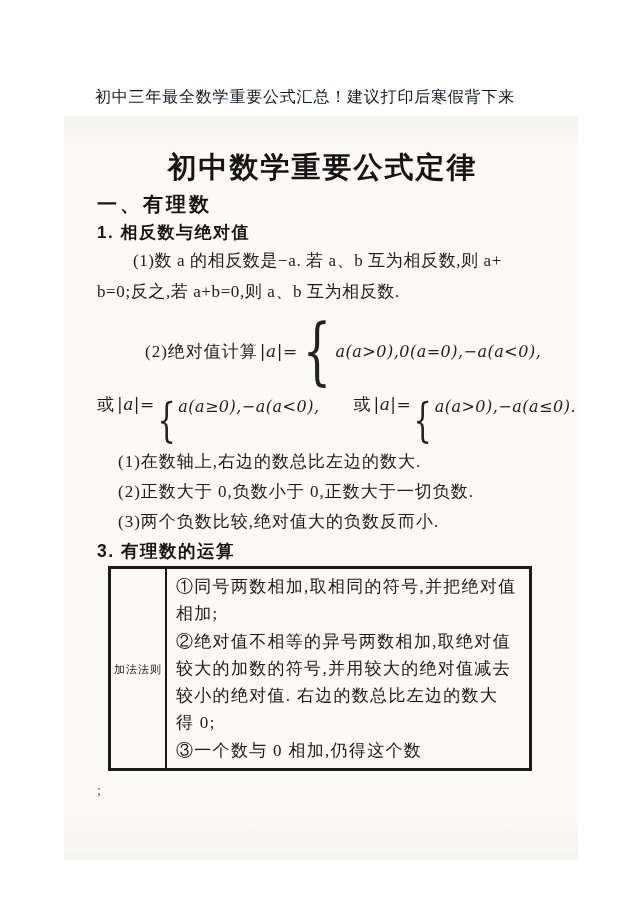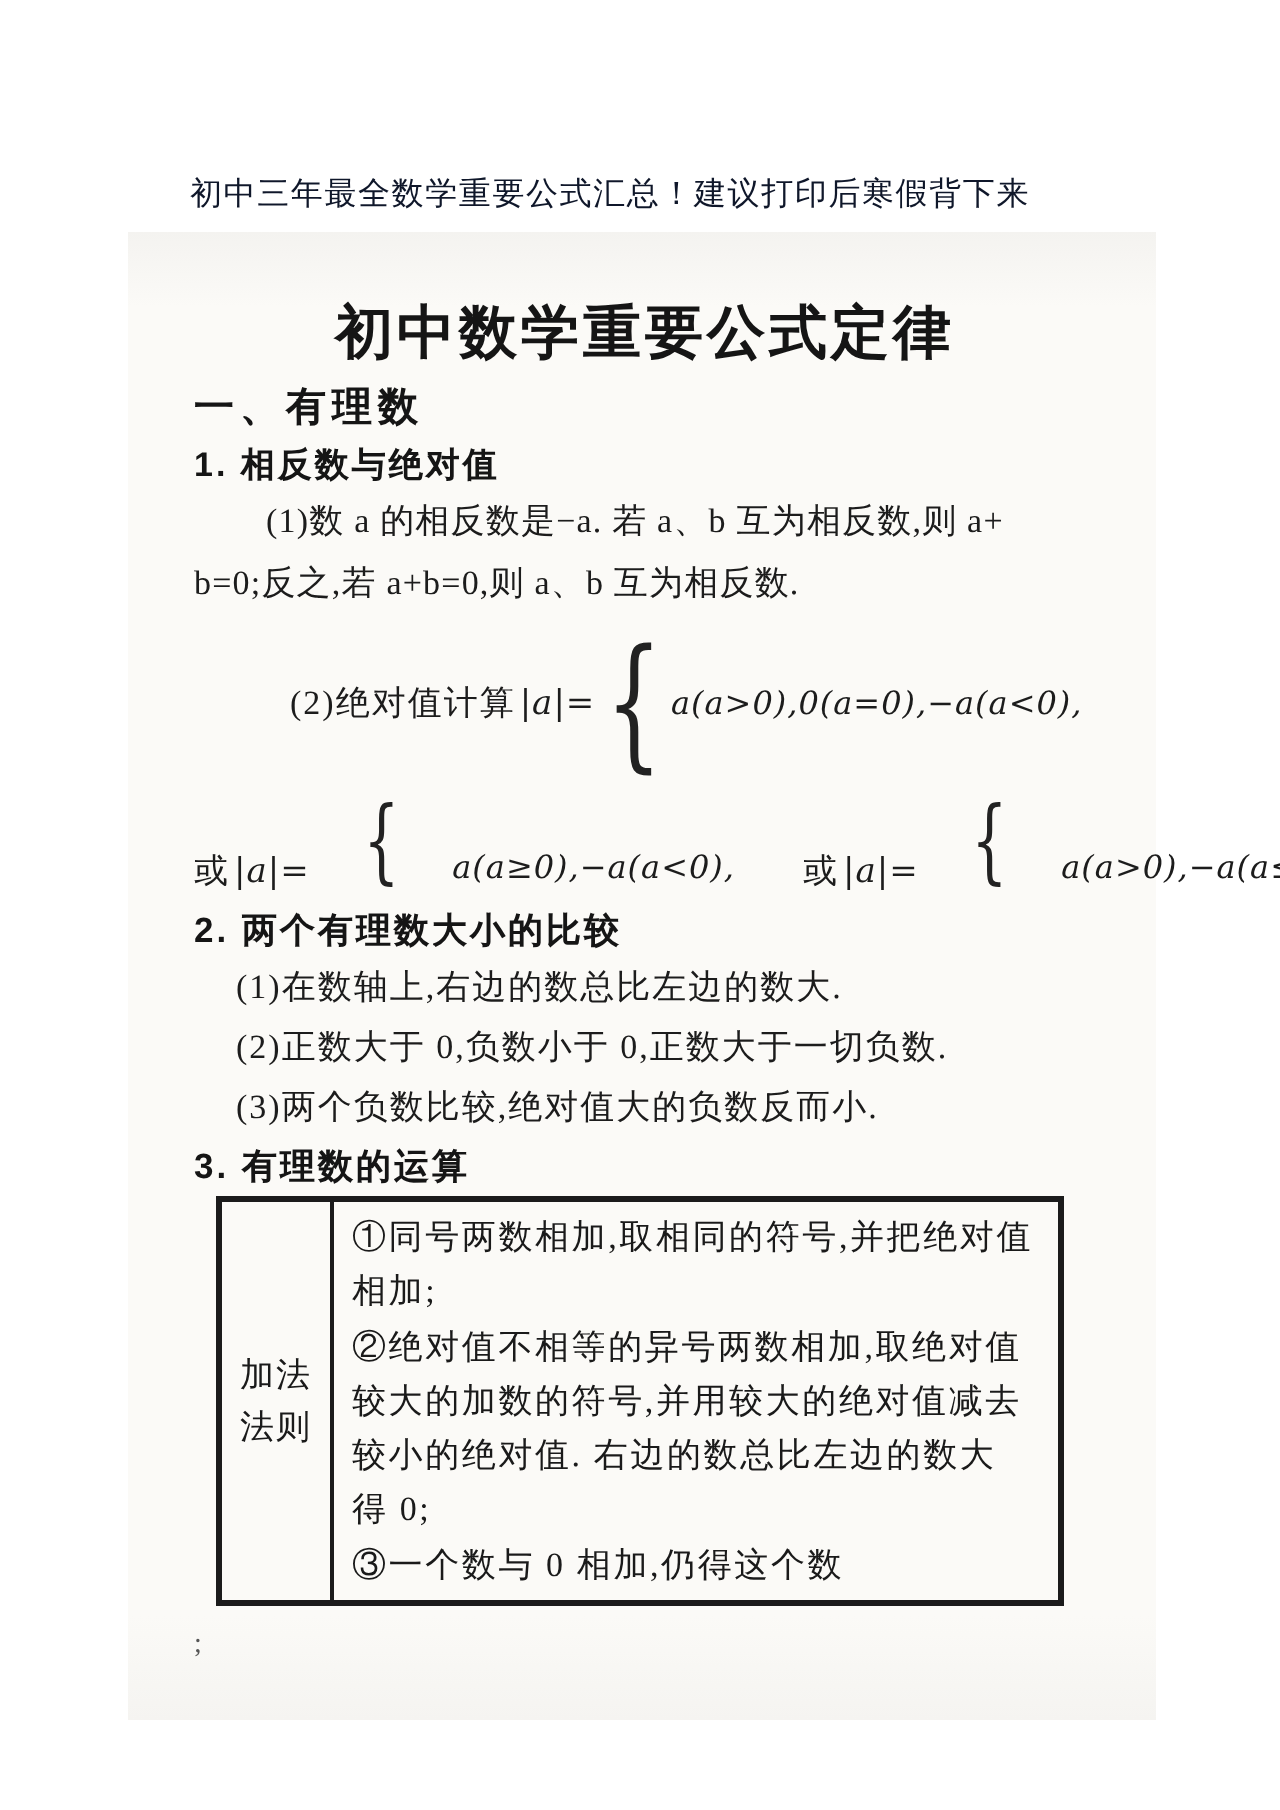--- a/index.html
+++ b/index.html
@@ -35,21 +35,21 @@
   .sec1 { margin-top:4px; font-size:20px; line-height:30px; letter-spacing:3px; }
   .sub1 { margin-top:1px; font-size:17px; line-height:26px; letter-spacing:1.5px; }
   .sub2 { margin-top:4px; font-size:17.5px; line-height:28px; letter-spacing:1.5px; }
   .sub3 { margin-top:1px; font-size:17.5px; line-height:26px; letter-spacing:1.5px; }
   .p-line { font-size:17px; line-height:30.5px; letter-spacing:0.6px; }
   .indent1 { text-indent:36px; }
   .item-line { font-size:17px; line-height:30px; letter-spacing:1px; padding-left:21px; }
   .formula-row { display:flex; align-items:center; }
   .f2 { margin:4px 0 0 48px; }
   .or-row { margin:1px 0 0 0; }
-  .or-group { display:flex; align-items:flex-end;gap:24px; }
+  .or-group { display:flex; align-items:flex-start; }
   .or-group + .or-group { margin-left:34px; }
   .f-label { font-size:17px; letter-spacing:1px; white-space:nowrap; }
   .math { font-family:"DejaVu Serif",serif; font-style:italic; letter-spacing:0.5px; padding-left:2px; }
   .brace {
     font-family:"DejaVu Serif",serif; font-weight:normal; color:#222;
     display:inline-block; transform:scaleX(0.62); transform-origin:center;
   }
   .b3 { font-size:72px; line-height:81px; margin:0 -4px; }
   .b2 { font-size:46px; line-height:54px; margin:0 -3px; }
   .cases { display:flex; flex-direction:row; }
@@ -58,22 +58,22 @@
     font-size:16px; line-height:27px; letter-spacing:0.5px; white-space:nowrap;
   }
   .rule-table {
     display:flex; margin-top:2px; margin-left:11px;
     width:424px; box-sizing:border-box;
     border:3px solid #1b1b1b; background:transparent;
   }
   .t-left {
     width:54px; flex:0 0 54px;
     border-right:2px solid #1b1b1b;
-    display:flex; flex-direction:column; justify-content:center; align-items:center;
-    font-size:17px; line-height:26px; letter-spacing:1px; color:#1a1a1a;text-align:right;
+    display:flex; flex-direction:row; justify-content:center; align-items:center;
+    font-size:11px; line-height:26px; letter-spacing:1px; color:#1a1a1a;text-align:right;
   }
   .t-right { flex:1; padding:4px 4px 4px 9px; }
   .t-line { font-size:17px; line-height:27.3px; letter-spacing:1.3px; color:#1a1a1a; }
   .bottom-mark { margin-top:12px; font-size:14px; color:#555; }
 </style>
 </head>
 <body>
 
 <div class="headline">初中三年最全数学重要公式汇总！建议打印后寒假背下来</div>
 
@@ -112,21 +112,20 @@
     <span class="or-group">
       <span class="f-label"><span>或</span><span class="math">|a|=</span></span>
       <span class="brace b2">{</span>
       <span class="cases">
         <span class="case">a(a&gt;0),</span>
         <span class="case">−a(a≤0).</span>
       </span>
     </span>
   </div>
 
-  <div class="sec-head sub2">2. 两个有理数大小的比较</div>
 
   <div>
     <div class="item-line">(1)在数轴上,右边的数总比左边的数大.</div>
     <div class="item-line">(2)正数大于 0,负数小于 0,正数大于一切负数.</div>
     <div class="item-line">(3)两个负数比较,绝对值大的负数反而小.</div>
   </div>
 
   <div class="sec-head sub3">3. 有理数的运算</div>
 
   <div class="rule-table">

